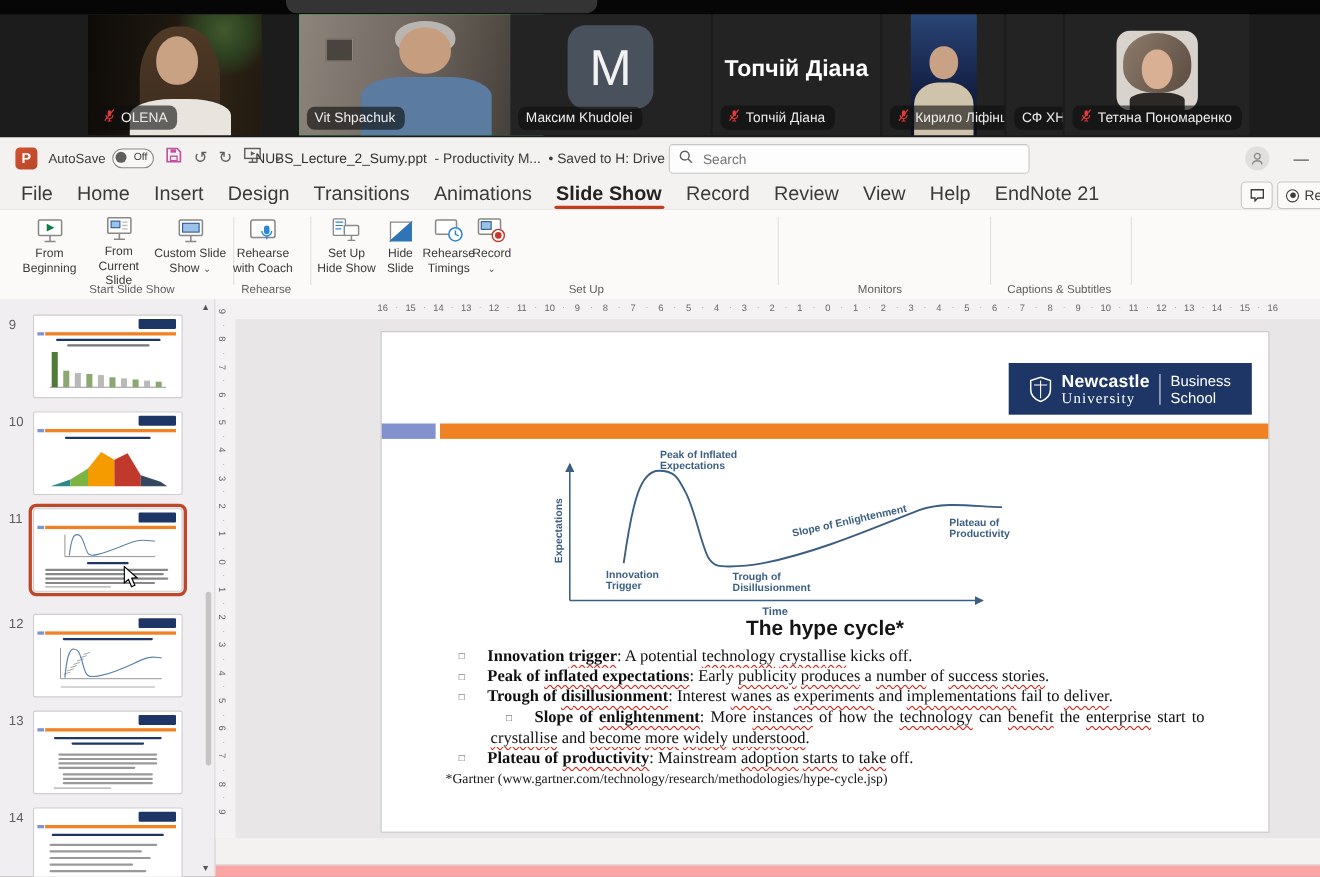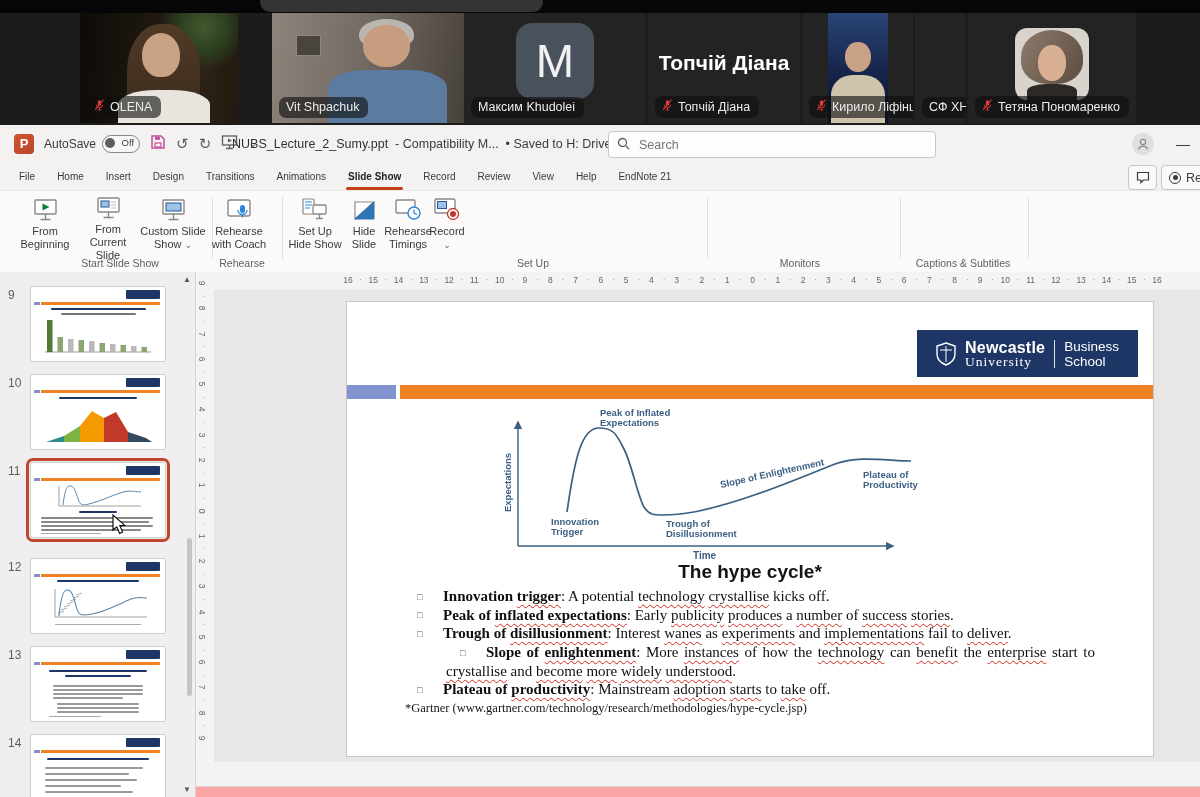--- a/index.html
+++ b/index.html
@@ -57,21 +57,21 @@
   #searchbox{position:absolute;left:608px;top:6px;width:310px;height:25px;border:1px solid #c8c6c4;border-radius:4px;
              background:#fdfdfd;display:flex;align-items:center;padding:0 8px;gap:7px;}
   #searchbox input{border:none;outline:none;background:transparent;font-size:12.5px;color:#444;width:250px;
                    font-family:"Liberation Sans",sans-serif;}
   .tb-right{position:absolute;right:0;top:0;height:37px;display:flex;align-items:center;gap:22px;padding-right:10px;}
   .acct{width:22px;height:22px;border-radius:50%;background:#e1dfdd;display:flex;align-items:center;justify-content:center;}
   .minbtn{font-size:14px;color:#3b3a39;}
   
   #menubar{position:absolute;left:0;top:37px;width:1200px;height:28px;background:#f4f2f1;}
   .tabs{position:absolute;left:8px;top:0;display:flex;height:28px;}
-  .tab{padding:0 11px;font-size:10px;color:#3b3a39;display:flex;align-items:center;position:relative;white-space:nowrap;}
+  .tab{padding:0 11px;font-size:18px;color:#3b3a39;display:flex;align-items:center;position:relative;white-space:nowrap;}
   .tab.active{font-weight:bold;color:#242322;}
   .tab.active::after{content:"";position:absolute;left:9px;right:9px;bottom:0;height:3px;background:#c43e1c;border-radius:2px;}
   .mr-btn{position:absolute;top:3px;height:23px;border:1px solid #c8c6c4;border-radius:4px;background:#fbfaf9;
           display:flex;align-items:center;justify-content:center;gap:5px;font-size:12.5px;color:#3b3a39;}
   
   #ribbon{position:absolute;left:0;top:65px;width:1200px;height:82px;background:#fbfaf9;border-top:1px solid #ebe9e7;
           border-bottom:1px solid #d2d0cf;}
   .rbtn{position:absolute;top:4px;height:60px;display:flex;flex-direction:column;align-items:center;gap:2px;}
   .rbtn .ricon{height:28px;display:flex;align-items:flex-end;}
   .rlabel{font-size:11px;line-height:13px;color:#3b3a39;text-align:center;}
@@ -246,21 +246,21 @@
         <svg width="17" height="16" viewBox="0 0 17 16">
             <rect x="1.5" y="2" width="14" height="9" fill="none" stroke="#605e5c" stroke-width="1.3"></rect>
             <path d="M8.5 11 v3 M5 14.5 h7" stroke="#605e5c" stroke-width="1.3" fill="none"></path>
             <path d="M7 4.5 L11 6.5 L7 8.5 Z" fill="#605e5c"></path>
           </svg>
       </span>
       <span class="qbtn" style="font-size:11px">⌄</span>
     </div>
     <div class="titletext">
       <span>NUBS_Lecture_2_Sumy.ppt</span>
-      <span class="dim">-  Compatibility M...</span>
+      <span class="dim">-  Productivity M...</span>
       <span class="dim">•  Saved to H: Drive</span>
       <span class="chev">⌄</span>
     </div>
     <div id="searchbox">
       <span>
         <svg width="13" height="13" viewBox="0 0 13 13">
             <circle cx="5.5" cy="5.5" r="4" fill="none" stroke="#605e5c" stroke-width="1.3"></circle>
             <path d="M8.6 8.6 L12 12" stroke="#605e5c" stroke-width="1.3"></path>
           </svg>
       </span>

